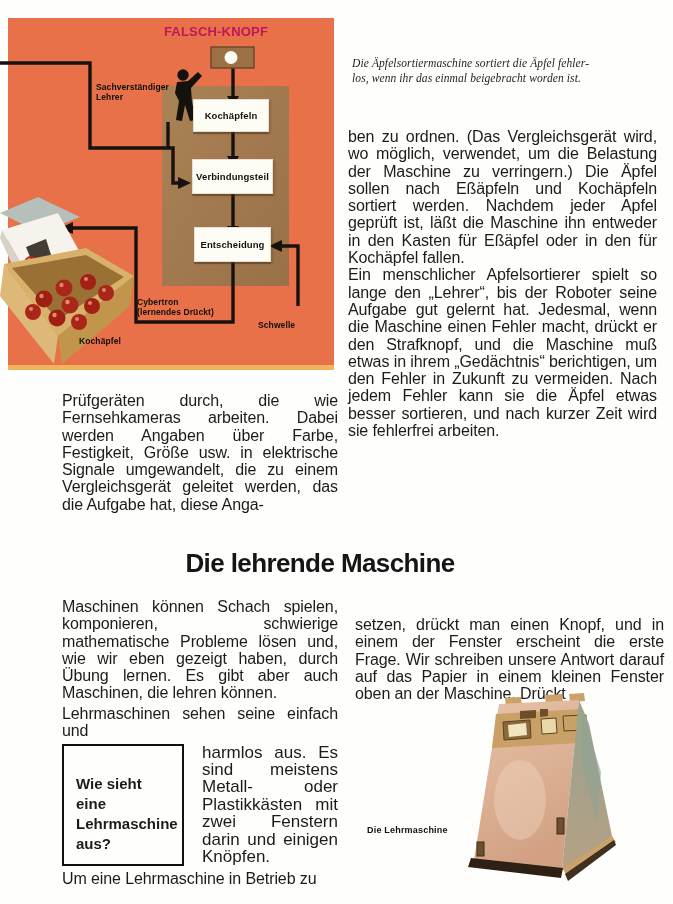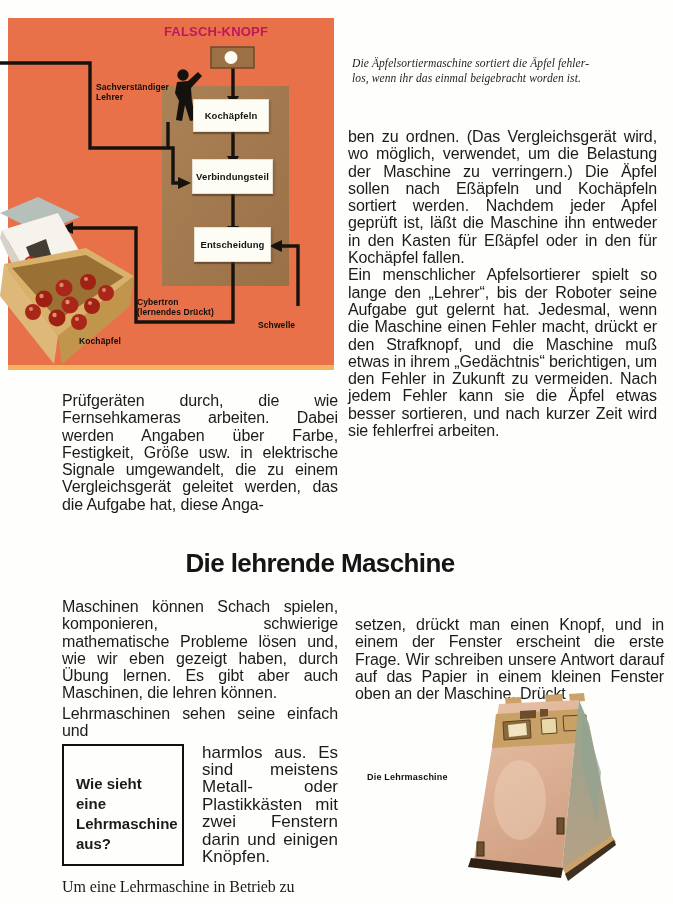--- a/index.html
+++ b/index.html
@@ -143,21 +143,21 @@
 
   <div class="abs body-text" style="left:62px;top:598px;width:276px;">Maschinen können Schach spielen, komponieren, schwierige mathematische Probleme lösen und, wie wir eben gezeigt haben, durch Übung lernen. Es gibt aber auch Maschinen, die lehren können.</div>
   <div class="abs body-text" style="left:348px;top:616px;width:309px;margin-left:7px;">setzen, drückt man einen Knopf, und in einem der Fenster erscheint die erste Frage. Wir schreiben unsere Antwort darauf auf das Papier in einem kleinen Fenster oben an der Maschine. Drückt</div>
 
   <div class="abs" style="left:62px;top:705px;width:276px;">
     <div class="body-text" style="text-align:justify;">Lehrmaschinen sehen seine einfach und</div>
     <div class="flexrow">
       <div class="qbox">Wie sieht eine Lehrmaschine aus?</div>
       <div class="wrapcol">harmlos aus. Es sind meistens Metall- oder Plastikkästen mit zwei Fenstern darin und einigen Knöpfen.</div>
     </div>
-    <div class="body-text" style="margin-top:12px;font-family:Liberation Serif, serif;">Um eine Lehrmaschine in Betrieb zu</div>
+    <div class="body-text" style="margin-top:4px;">Um eine Lehrmaschine in Betrieb zu</div>
   </div>
 
   <svg class="abs" style="left:430px;top:688px;" width="240" height="205" viewBox="430 688 240 205">
     <defs>
       <linearGradient id="faceG" x1="0" y1="0" x2="0.3" y2="1">
         <stop offset="0" stop-color="#e7c2a9"></stop>
           <stop offset="0.55" stop-color="#dcb094"></stop>
           <stop offset="1" stop-color="#d2a184"></stop>
       </linearGradient>
       <linearGradient id="sideG" x1="0" y1="0" x2="0" y2="1">
@@ -186,15 +186,15 @@
     <polygon points="583,714 601,772 597,822 581,762" fill="#8fa392" opacity="0.65"></polygon>
 
     <rect x="557" y="818" width="7" height="16" fill="#6e5030" stroke="#3c2c18" stroke-width="1"></rect>
     <rect x="477" y="842" width="7" height="14" fill="#6e5030" stroke="#3c2c18" stroke-width="1"></rect>
 
     <polygon points="471,858 563,868 561,878 468,867" fill="#2e2015"></polygon>
     <polygon points="563,868 612,836 616,842 567,878" fill="#caa26a"></polygon>
     <polygon points="565,874 614,840 616,845 568,881" fill="#403020"></polygon>
   </svg>
 
-  <div class="abs small-caption" style="left:367px;top:772px;">Die Lehrmaschine</div>
+  <div class="abs small-caption" style="left:367px;top:825px;">Die Lehrmaschine</div>
 
 </div>
 
 </body></html>

